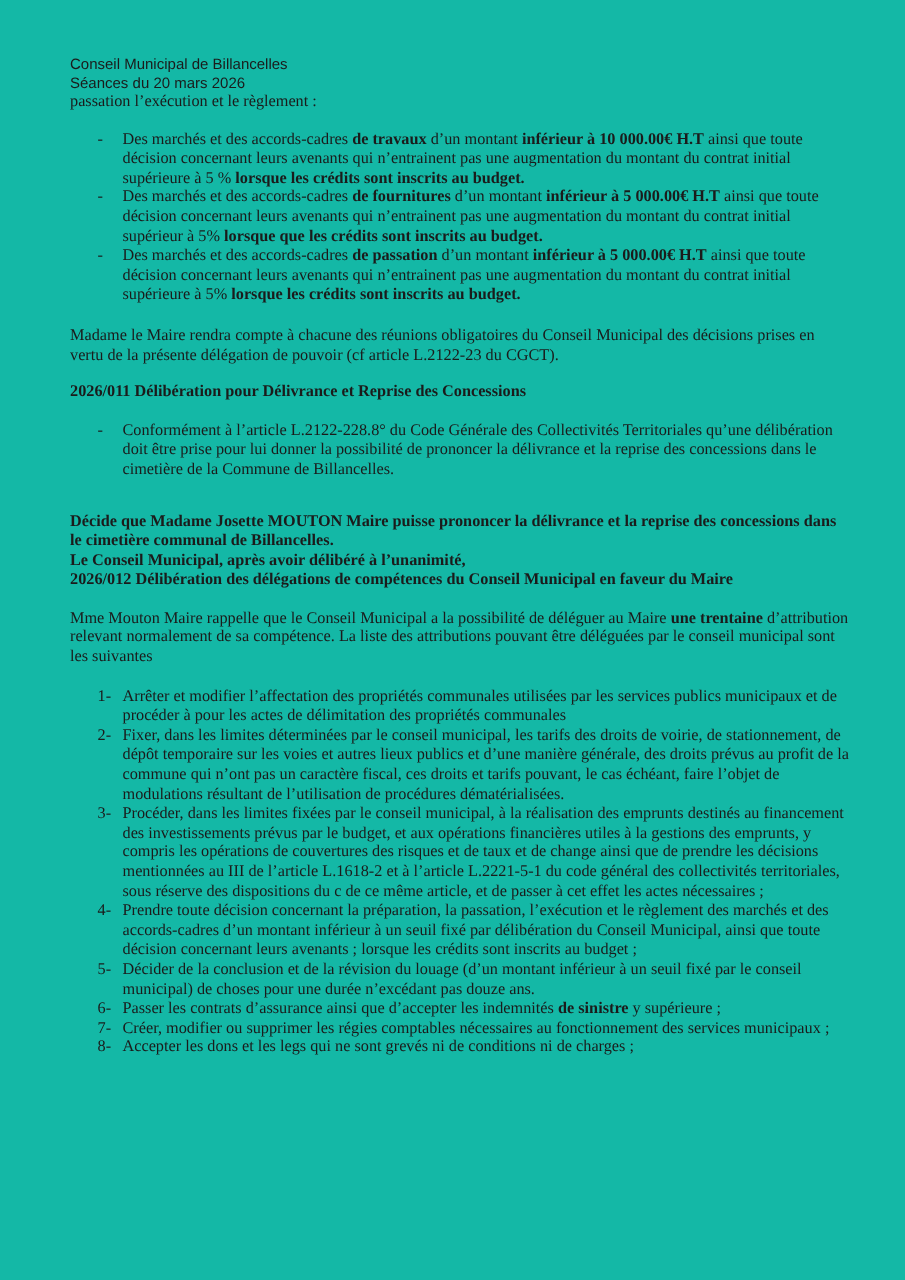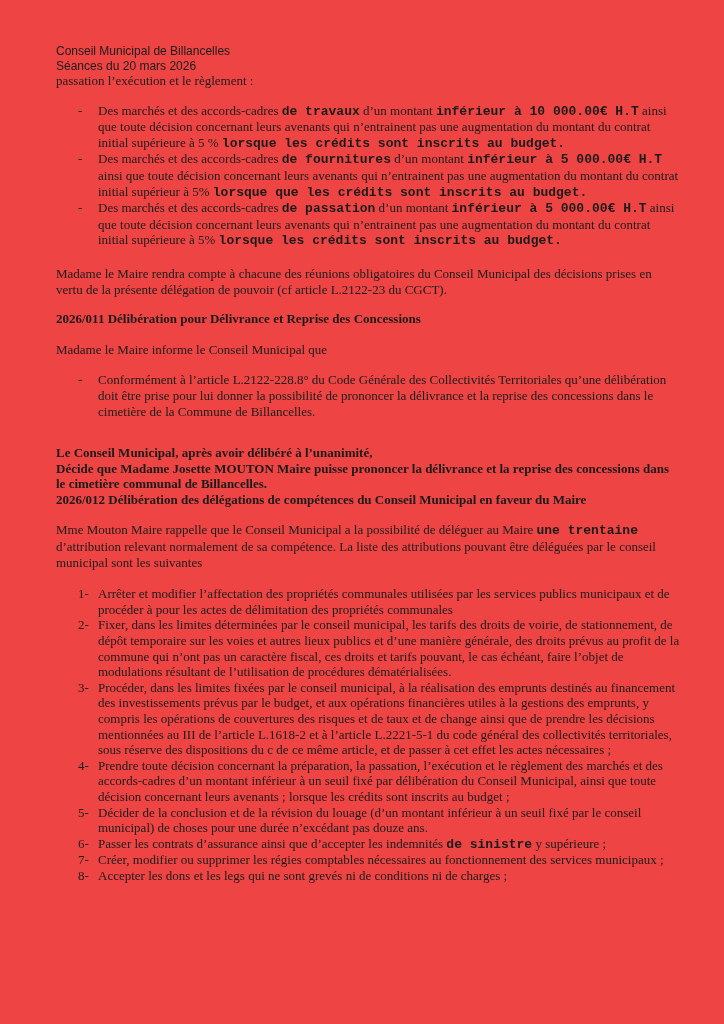--- a/index.html
+++ b/index.html
@@ -12,21 +12,21 @@
     height: 1024px;
     color: #1b1b1b;
     font-family: "Liberation Serif", serif;
     overflow: hidden;
   }
   .page {
     box-sizing: border-box;
     width: 724px;
     height: 1024px;
     padding: 44px 44px 0 56px;
-    background: #ef4444;
+    background: #14b8a6;
   }
   .doc-header {
     font-family: "Liberation Sans", sans-serif;
     font-size: 12px;
     line-height: 14.5px;
   }
   .body-text {
     font-size: 13px;
     line-height: 15.6px;
   }
@@ -41,21 +41,21 @@
   .heading-012 { font-weight: bold; }
   .p-mouton  { margin-top: 15px; }
   .numlist   { margin-top: 16px; }
   .row { display: flex; }
   .marker {
     flex: none;
     width: 20px;
     margin-left: 22px;
   }
   .rtext { flex: 1; }
-  b { font-weight: bold; font-family: Liberation Mono, monospace; }
+  b { font-weight: bold; }
 </style>
 </head>
 <body>
 
 <div class="page">
 
   <div class="doc-header">
     <div>Conseil Municipal de Billancelles</div>
     <div>Séances du 20 mars 2026</div>
   </div>
@@ -76,30 +76,29 @@
       <div class="row">
         <span class="marker">-</span>
         <span class="rtext"><span>Des marchés et des accords-cadres </span><b>de passation</b><span> d’un montant </span><b>inférieur à 5 000.00€ H.T</b><span> ainsi que toute décision concernant leurs avenants qui n’entrainent pas une augmentation du montant du contrat initial supérieure à 5% </span><b>lorsque les crédits sont inscrits au budget.</b></span>
       </div>
     </div>
 
     <p class="para p-report">Madame le Maire rendra compte à chacune des réunions obligatoires du Conseil Municipal des décisions prises en vertu de la présente délégation de pouvoir (cf article L.2122-23 du CGCT).</p>
 
     <p class="para heading">2026/011 Délibération pour Délivrance et Reprise des Concessions</p>
 
-    <p class="para p-informs">Madame le Maire informe le Conseil Municipal que</p>
 
     <div class="row single-bullet">
       <span class="marker">-</span>
       <span class="rtext">Conformément à l’article L.2122-228.8° du Code Générale des Collectivités Territoriales qu’une délibération doit être prise pour lui donner la possibilité de prononcer la délivrance et la reprise des concessions dans le cimetière de la Commune de Billancelles.</span>
     </div>
 
     <div class="decision">
+      <div>Décide que Madame Josette MOUTON Maire puisse prononcer la délivrance et la reprise des concessions dans le cimetière communal de Billancelles.</div>
       <div>Le Conseil Municipal, après avoir délibéré à l’unanimité,</div>
-      <div>Décide que Madame Josette MOUTON Maire puisse prononcer la délivrance et la reprise des concessions dans le cimetière communal de Billancelles.</div>
     </div>
 
     <p class="para heading-012">2026/012 Délibération des délégations de compétences du Conseil Municipal en faveur du Maire</p>
 
     <p class="para p-mouton"><span>Mme Mouton Maire rappelle que le Conseil Municipal a la possibilité de déléguer au Maire </span><b>une trentaine</b><span> d’attribution relevant normalement de sa compétence. La liste des attributions pouvant être déléguées par le conseil municipal sont les suivantes</span></p>
 
     <div class="numlist">
       <div class="row">
         <span class="marker">1-</span>
         <span class="rtext"><span>Arrêter et modifier l’affectation des propriétés communales utilisées par les services publics municipaux et de procéder à pour les actes de délimitation des propriétés communales</span></span>

